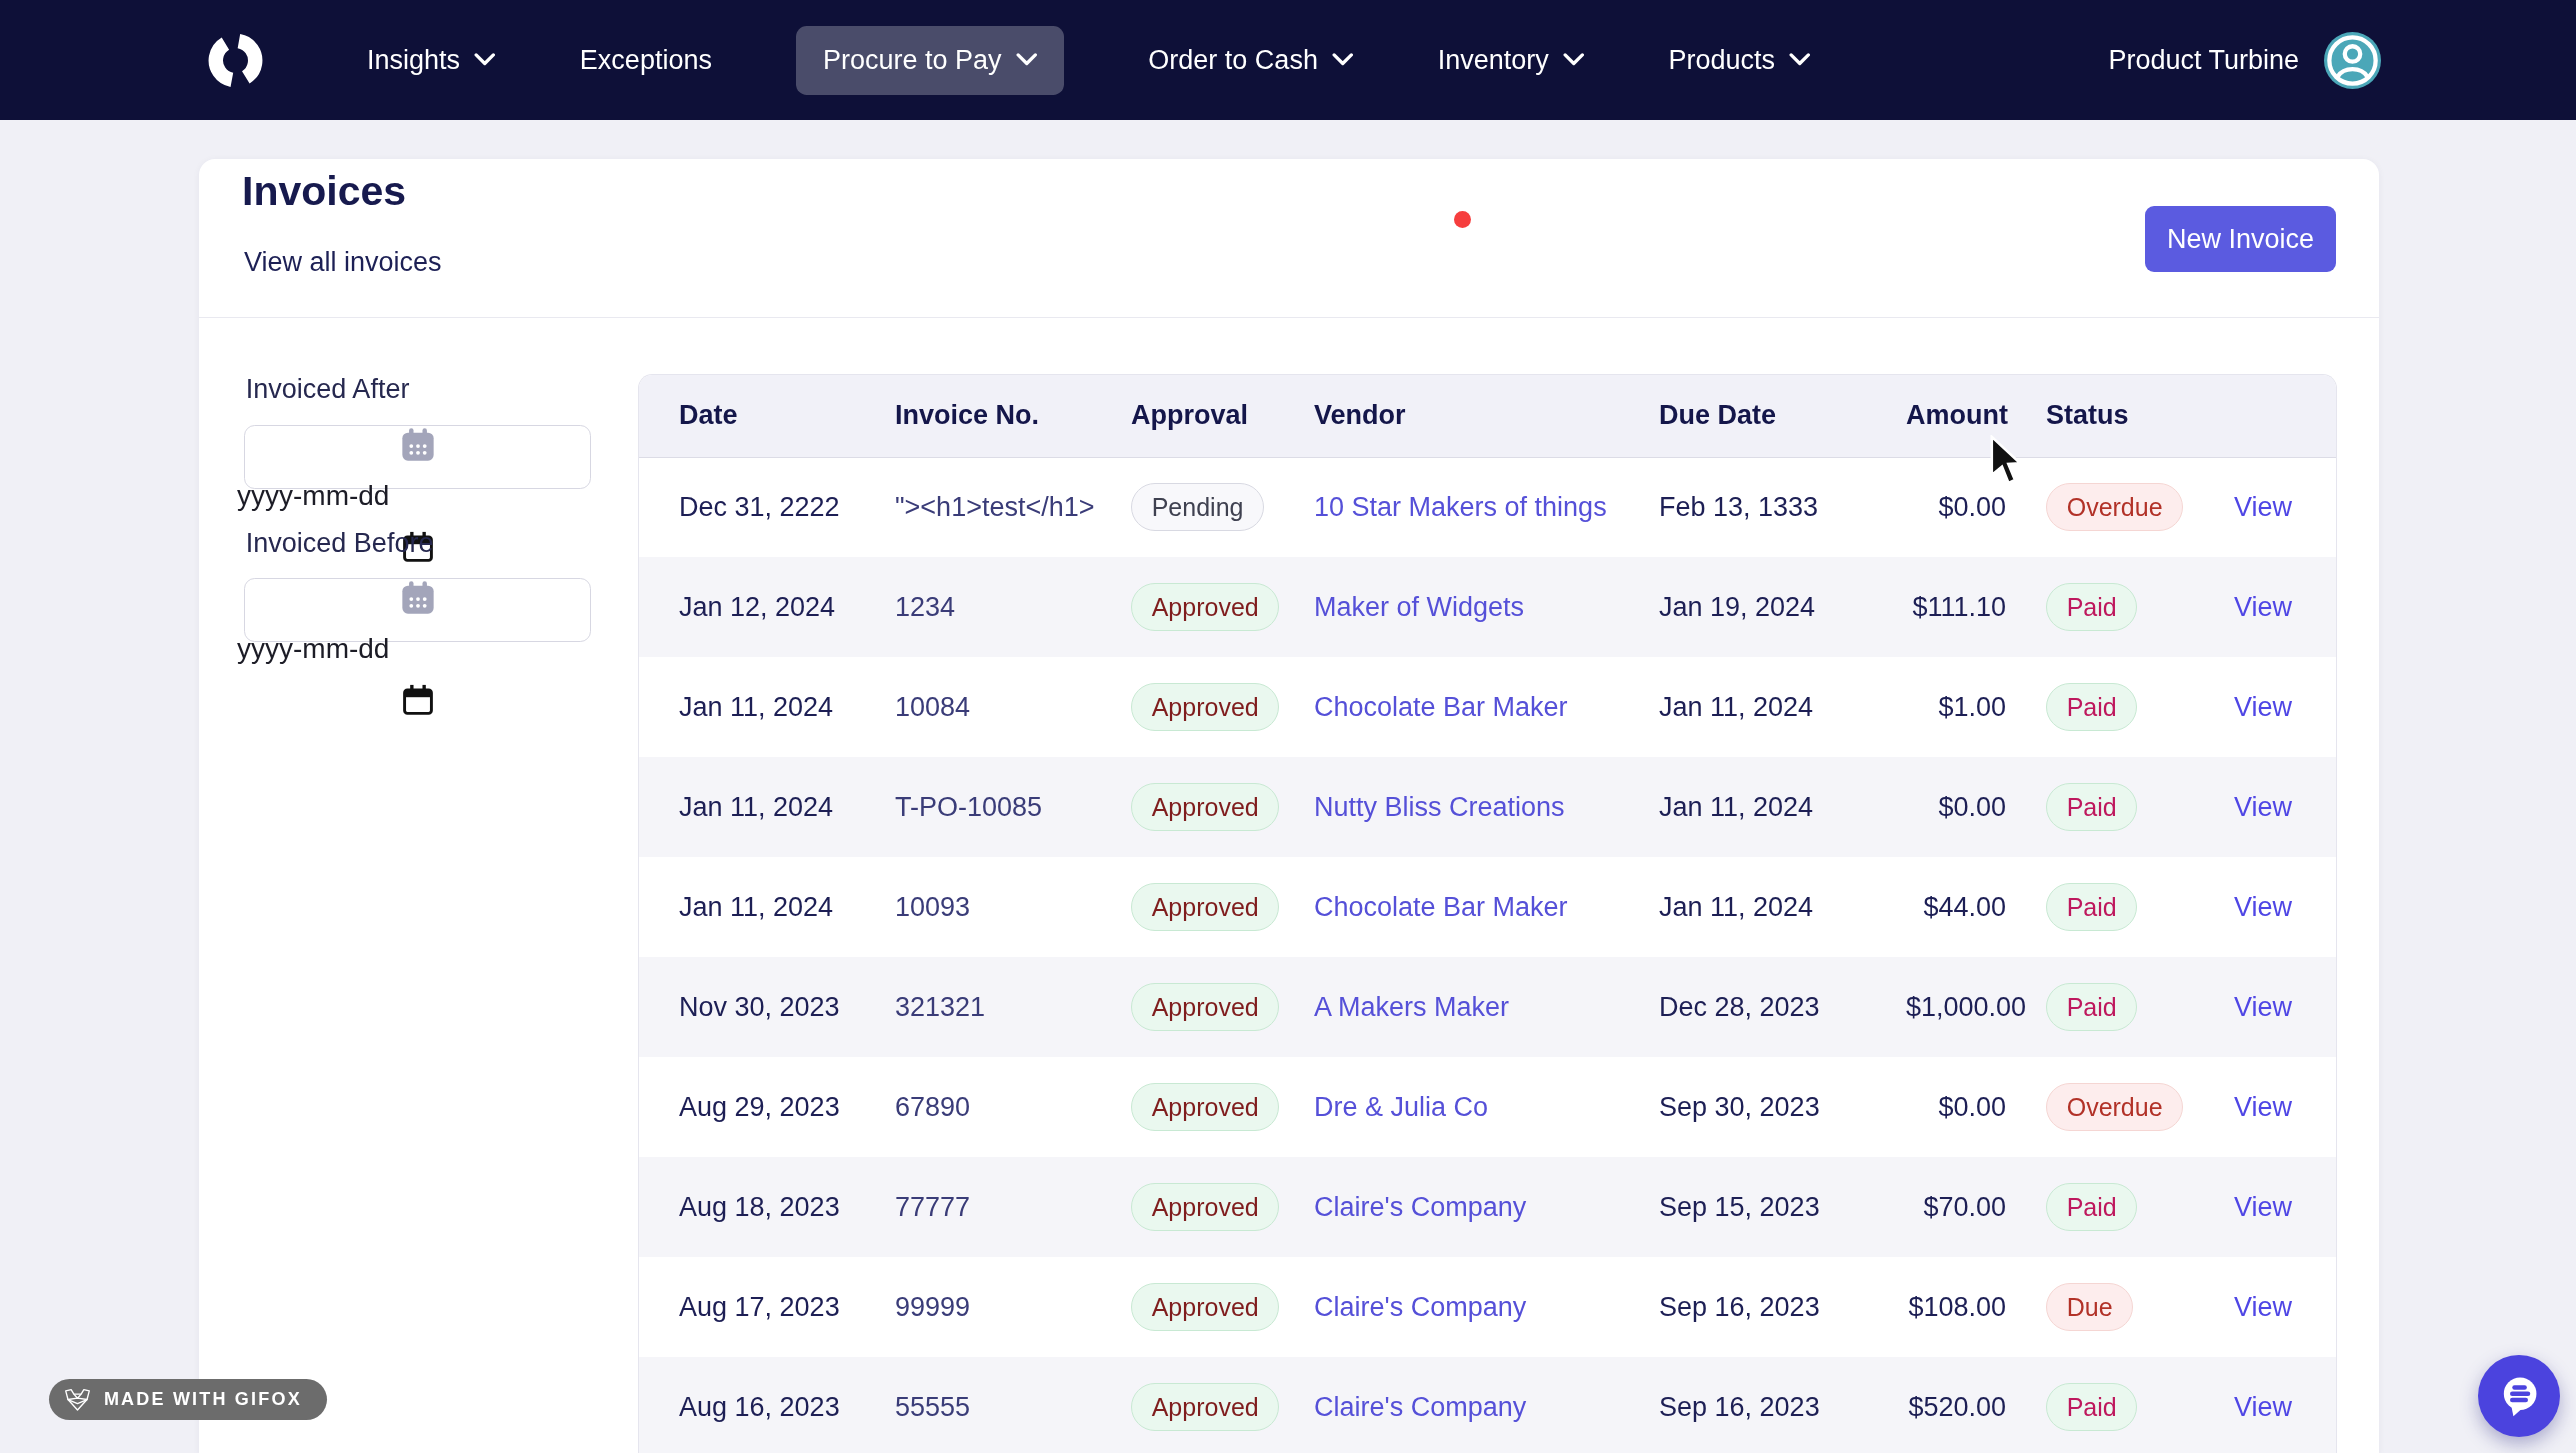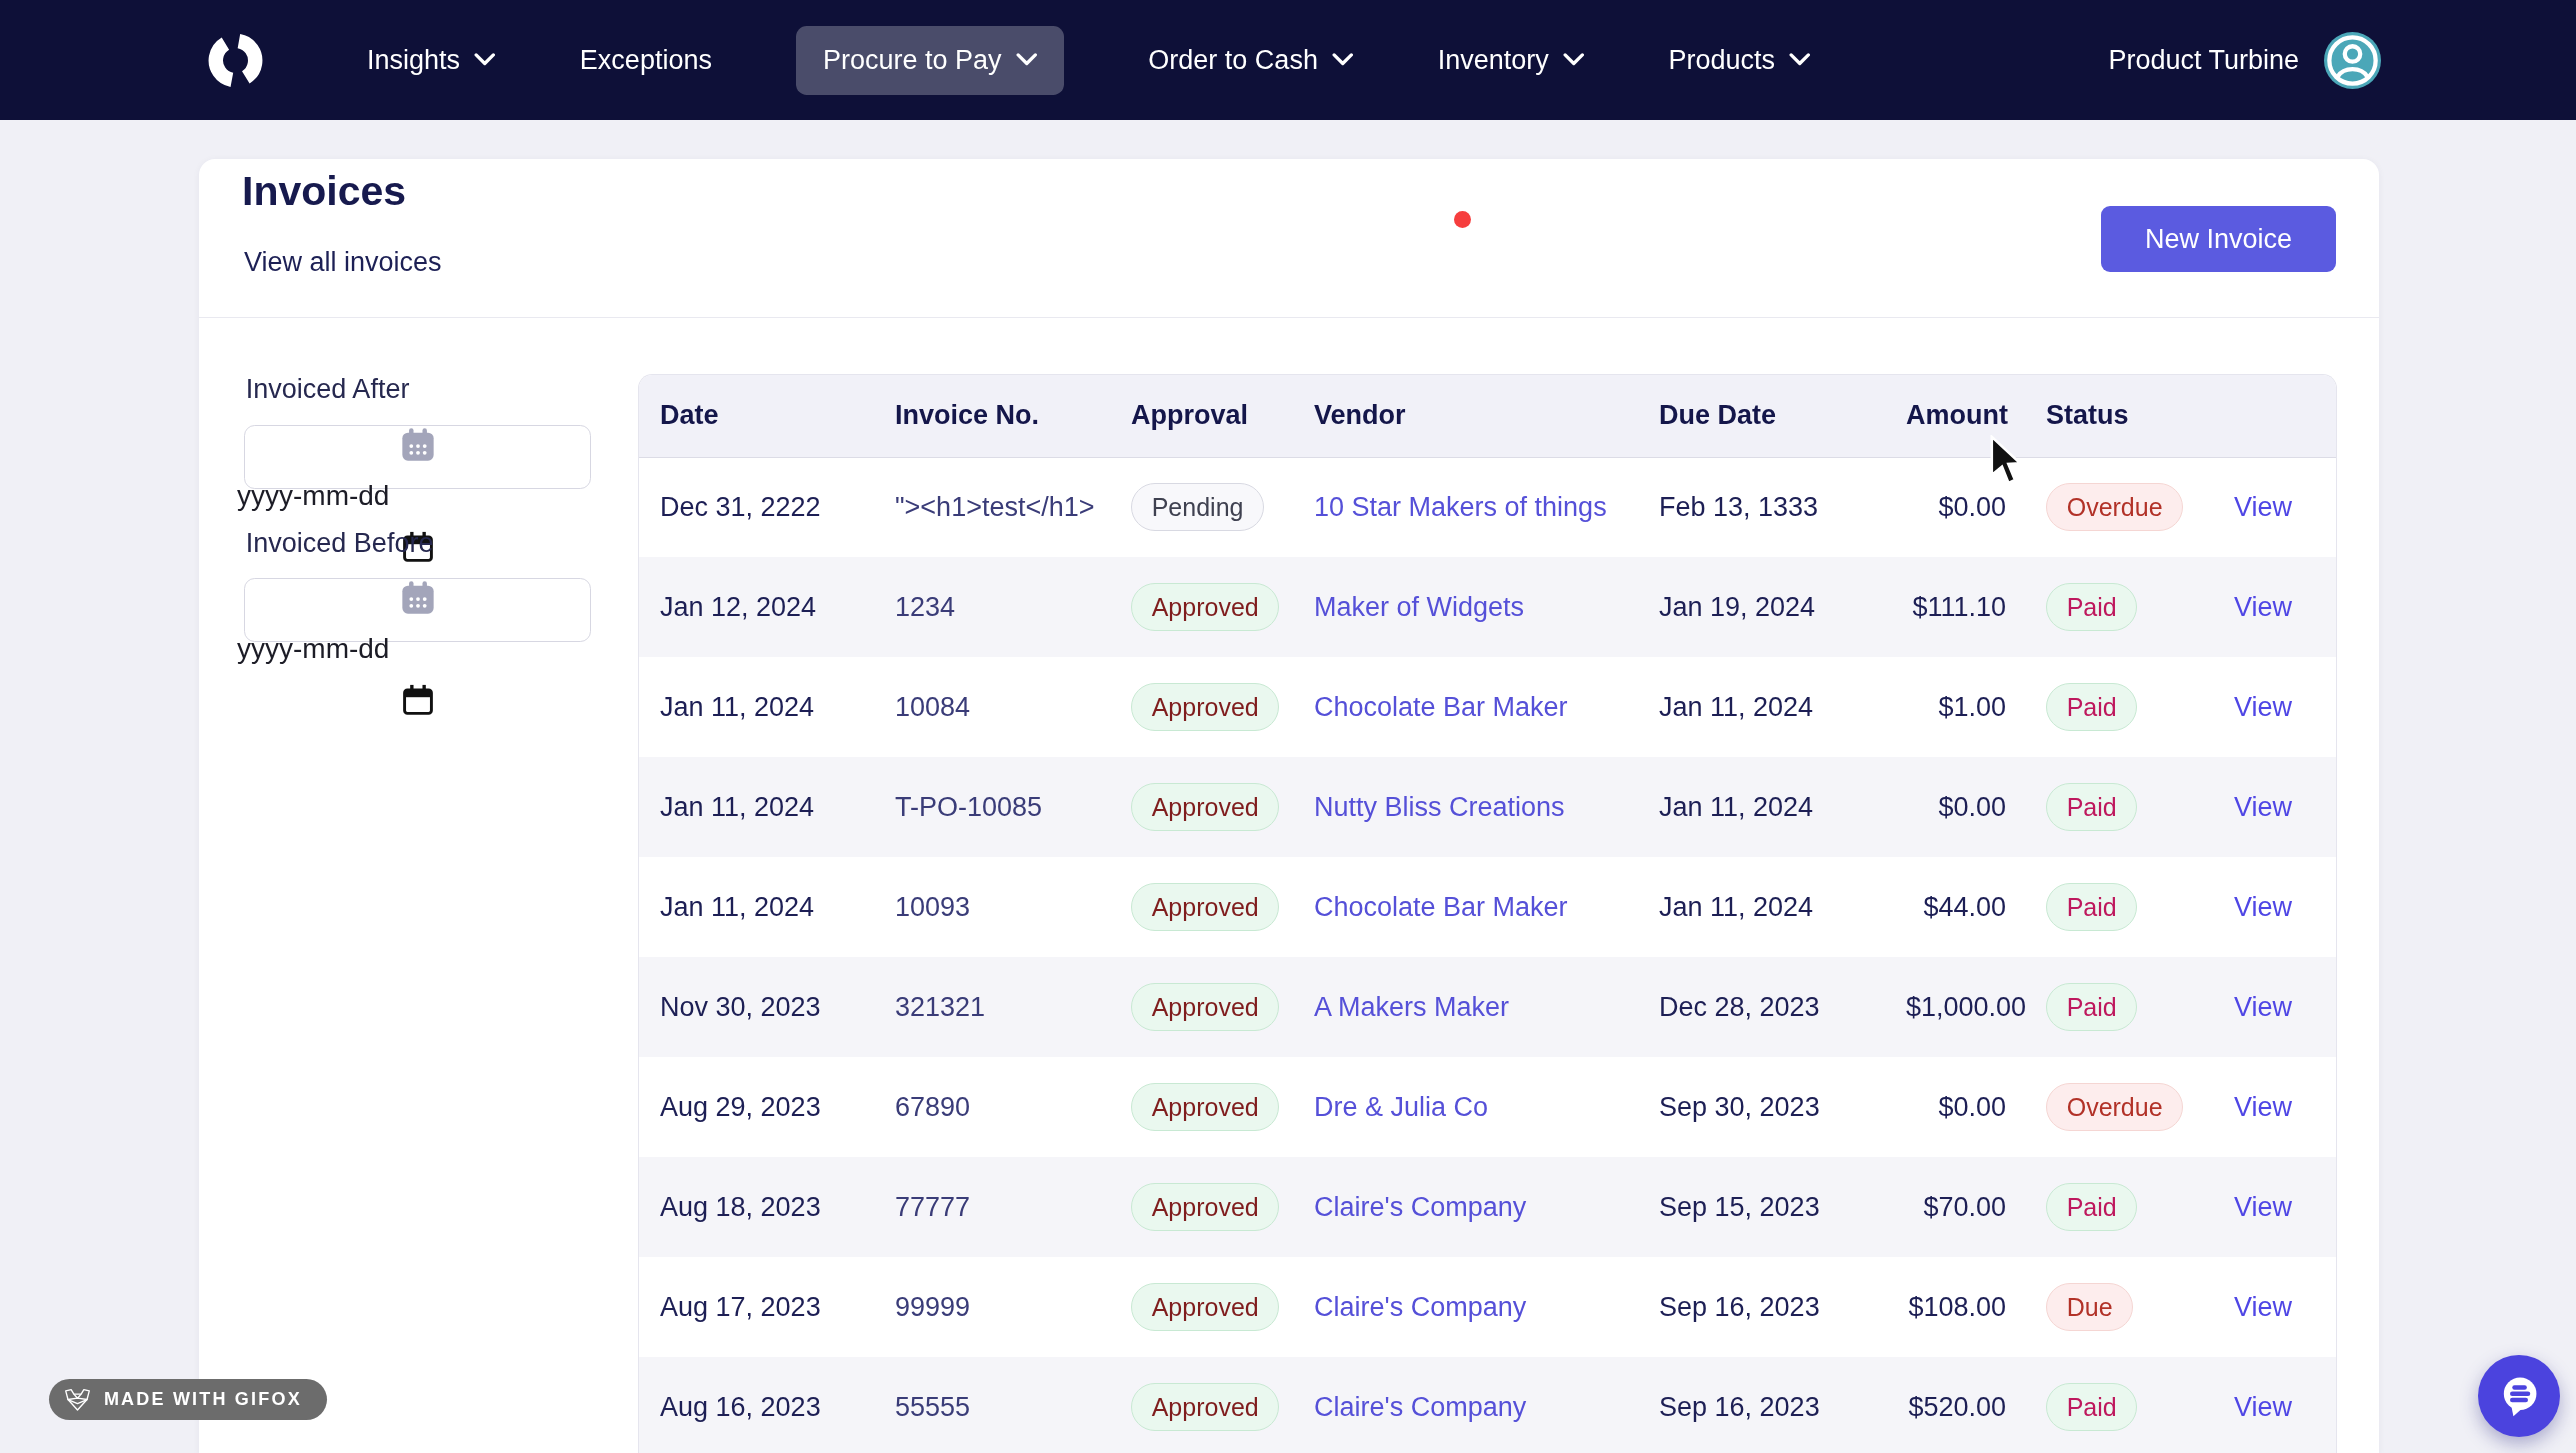--- a/index.html
+++ b/index.html
@@ -23,21 +23,21 @@
 
   
   .card { position:absolute; left:199px; top:159px; width:2180px; bottom:0; background:#fff;
           border-radius:16px 16px 0 0; box-shadow:0 1.8px 7.2px rgba(20,20,70,0.05); }
   .card-header { position:absolute; top:0; left:0; right:0; height:159px;
                  border-bottom:1.8px solid #e9e9f0; }
   .page-title { position:absolute; left:43px; top:9px; font-size:41px; font-weight:700; color:#171a4e; }
   .page-subtitle { position:absolute; left:45px; top:88px; font-size:27px; color:#1d2055; }
   .red-dot { position:absolute; left:1255px; top:52px; width:17px; height:17px; border-radius:50%;
              background:#f63e3e; }
-  .new-invoice-btn { position:absolute; right:43px; top:47px; height:66px; padding:0 44px;
+  .new-invoice-btn { position:absolute; right:43px; top:47px; height:66px; padding:0 22px;
                      background:#5b5be0; color:#fff; font-size:27px; font-family:inherit;
                      border:none; border-radius:9px; cursor:pointer; }
 
   
   .filters { position:absolute; left:45px; top:215px; width:347px; }
   .filter-label { font-size:27px; color:#26284f; margin:0 0 19.7px 1.8px; display:block; }
   .filter-label.second { margin-top:39px; }
   .date-input { height:64px; border:1.8px solid #d7d7e2; border-radius:10.7px; background:#fff;
                 display:flex; align-items:center; padding:0 18px; gap:16px;flex-direction:column; }
   .date-input input { flex:1; border:none; outline:none; background:transparent;
@@ -47,21 +47,21 @@
 
   
   .table-wrap { position:absolute; left:439px; top:215px; width:1699px; bottom:0;
                 border:1.8px solid #e5e5ee; border-bottom:none; border-radius:14.3px 14.3px 0 0;
                 overflow:hidden; background:#fff; }
   table { width:100%; border-collapse:collapse; table-layout:fixed; }
   thead th { background:#f1f1f8; height:82px; font-size:27px; font-weight:700; color:#14164a;
              text-align:left; border-bottom:1.8px solid #dcdce6; }
   tbody td { height:100px; font-size:27px; color:#1d1f55; }
   tbody tr:nth-child(even) { background:#f5f5f9; }
-  th.c-date, td.c-date { padding-left:21px; }
+  th.c-date, td.c-date { padding-left:40px; }
   th.c-amount, td.c-amount { text-align:right; }
   th.c-status, td.c-status { padding-left:40px; }
   td.c-invoice { color:#3a3c78; }
   .badge { display:inline-block; font-size:25px; line-height:1; padding:10.7px 19.7px;
            border-radius:894px; border:1.8px solid; white-space:nowrap; }
   .badge.pending  { color:#3f4150; background:#f8f8fb; border-color:#d8d9e2; }
   .badge.approved { color:#7f1d1d; background:#eaf8ef; border-color:#c8e9d3; }
   .badge.paid     { color:#be185d; background:#eaf8ef; border-color:#c8e9d3; }
   .badge.overdue  { color:#b23228; background:#fdeded; border-color:#f5d6d3; }
   .badge.due      { color:#b23228; background:#fdeded; border-color:#f5d6d3; }

